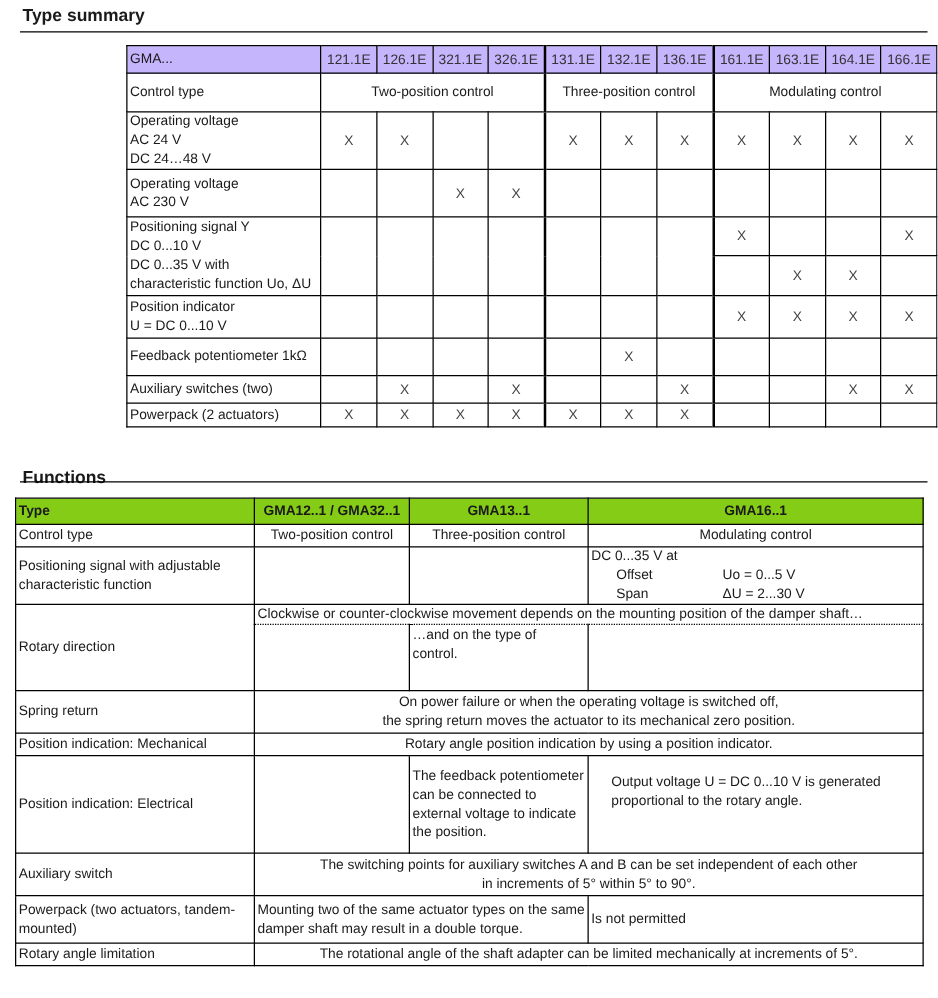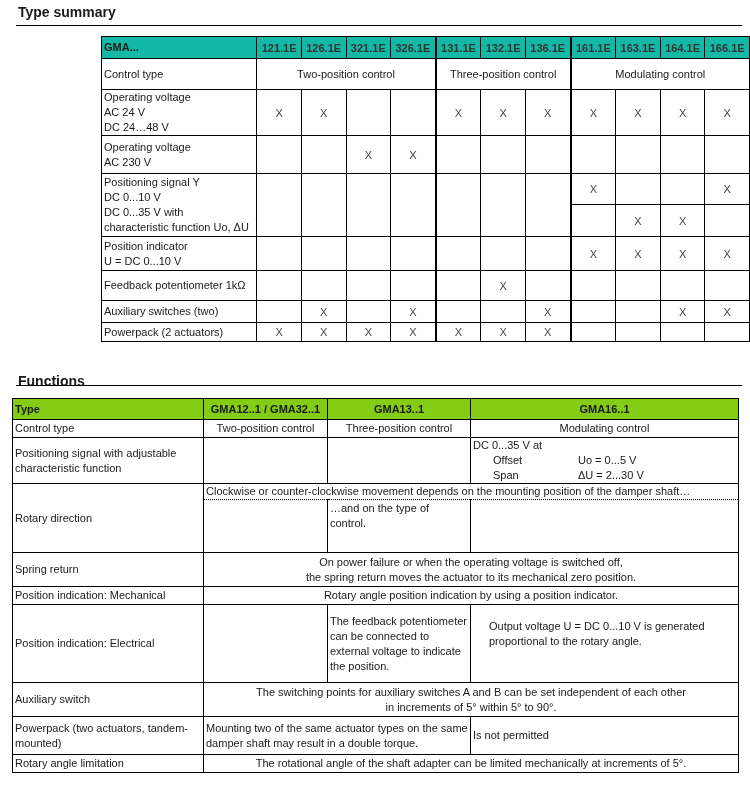--- a/index.html
+++ b/index.html
@@ -16,21 +16,21 @@
   
   table.ts {
     position: absolute; left: 101px; top: 36px; border-collapse: collapse;
     font-size: 11px; table-layout: fixed;
   }
   table.ts td, table.ts th {
     border: 1px solid #000; padding: 0 2px; font-weight: normal; vertical-align: middle;
   }
   table.ts .lbl { width: 154px; text-align: left; padding-left: 2px; line-height: 15px; }
   table.ts .cc { width: 40px; text-align: center; color: #333; }
-  table.ts thead th { background: #14b8a6; font-weight: bold; font-size: 11px; height: 21px; text-align: left; }
+  table.ts thead th { background: #c4b5fd; font-weight: normal; font-size: 11px; height: 21px; text-align: left; }
   table.ts thead th.hc { text-align: center; padding: 0; margin-top: 36px; }
   table.ts .grp { text-align: center; }
   table.ts .thick-l { border-left: 2px solid #000; }
   table.ts .xm { font-size: 11px; color: #444; }
 
   
   table.fn {
     position: absolute; left: 12px; top: 398px; border-collapse: collapse;
     font-size: 11px; table-layout: fixed; width: 727px;
   }

